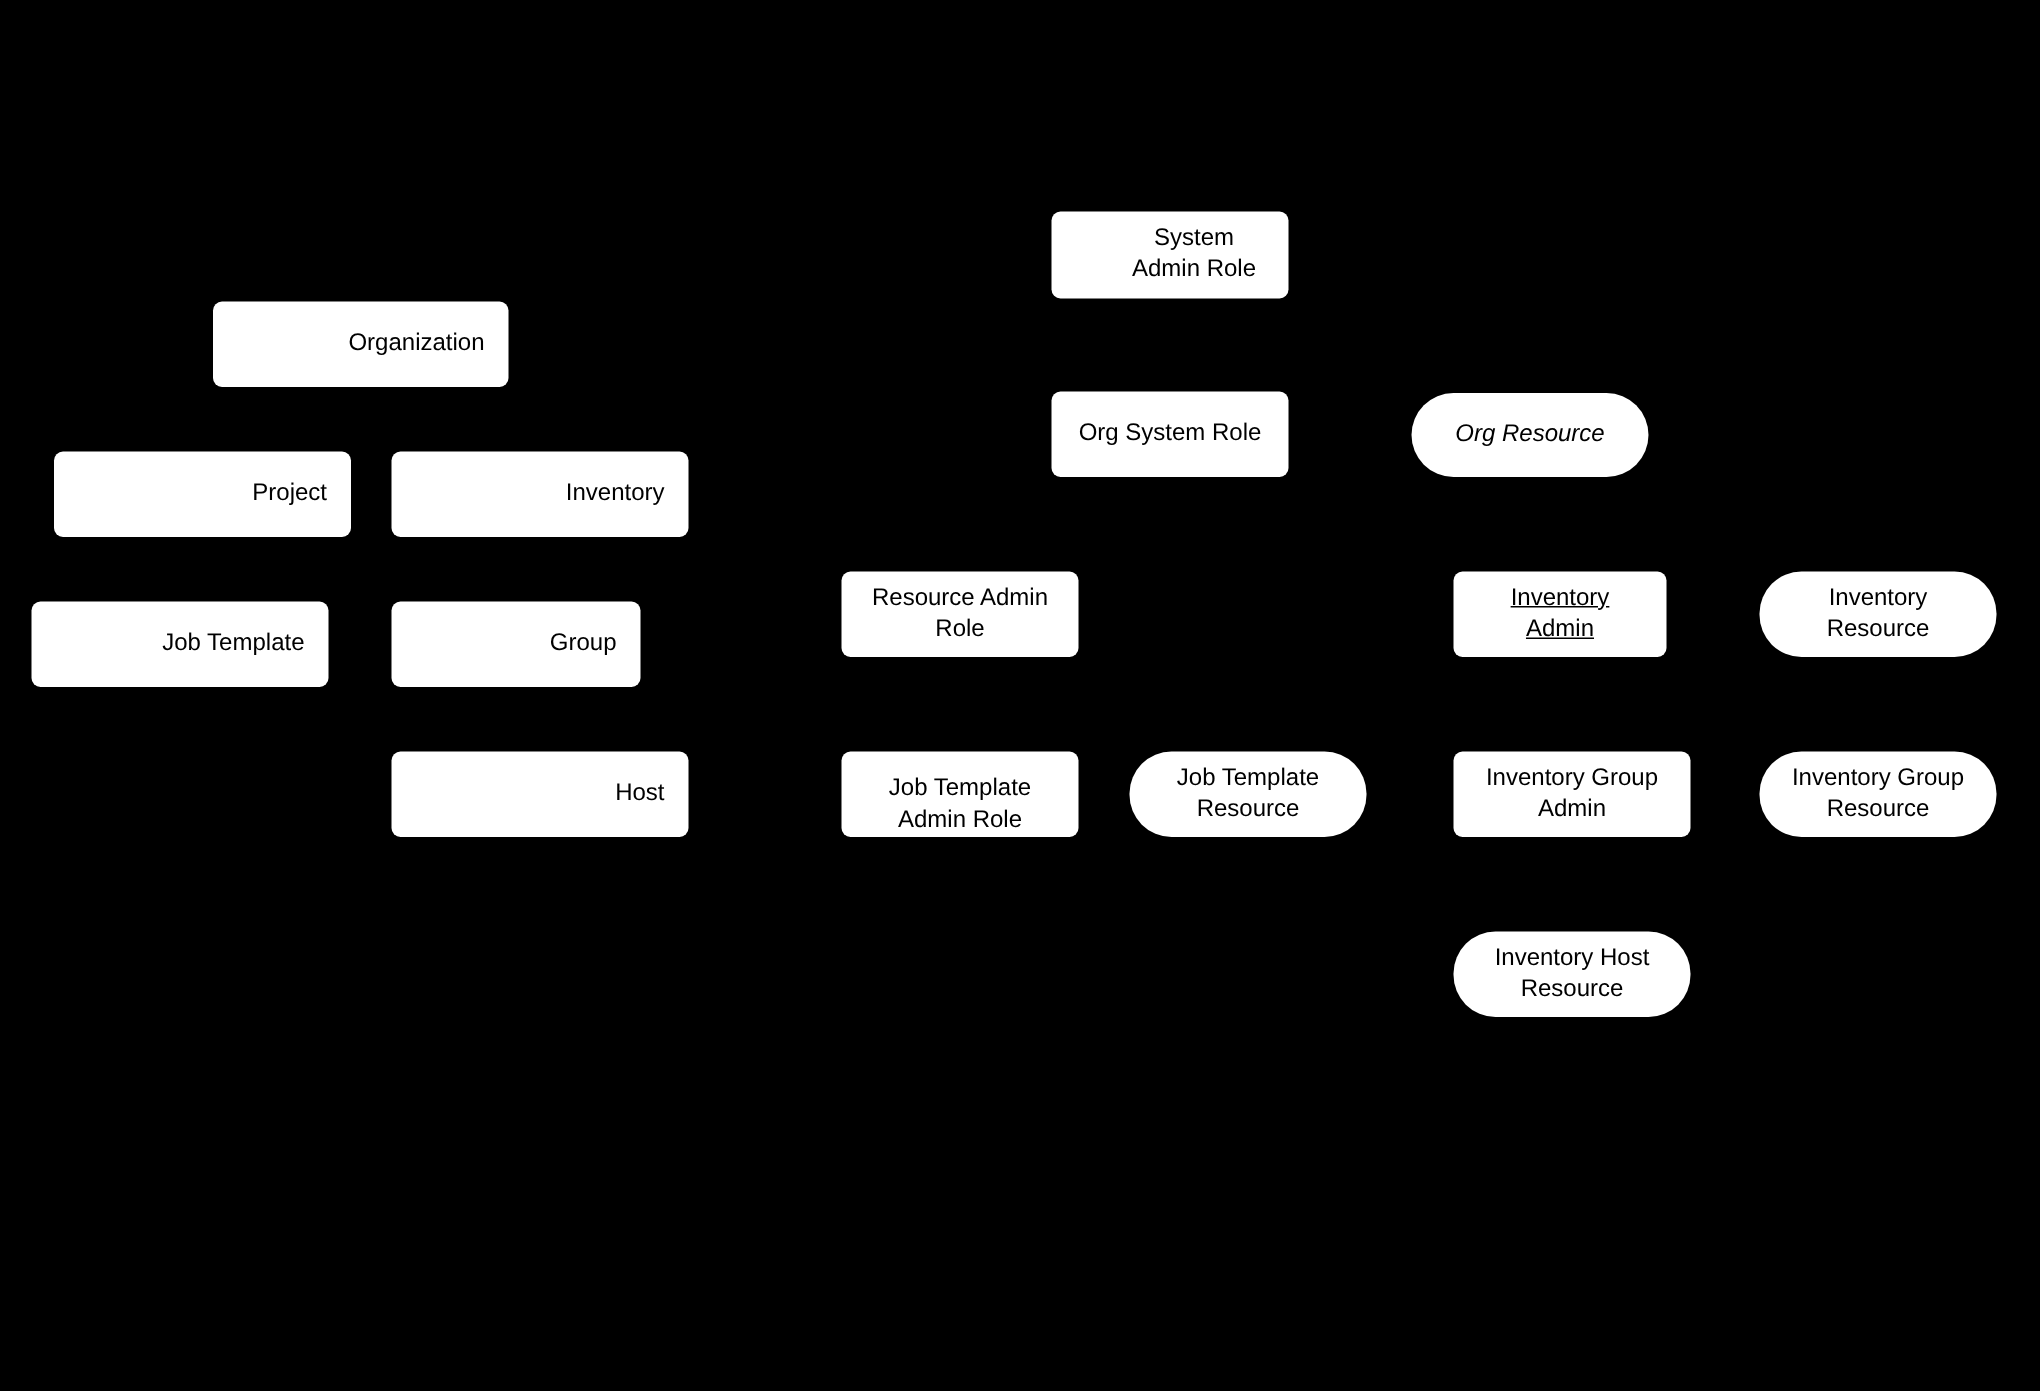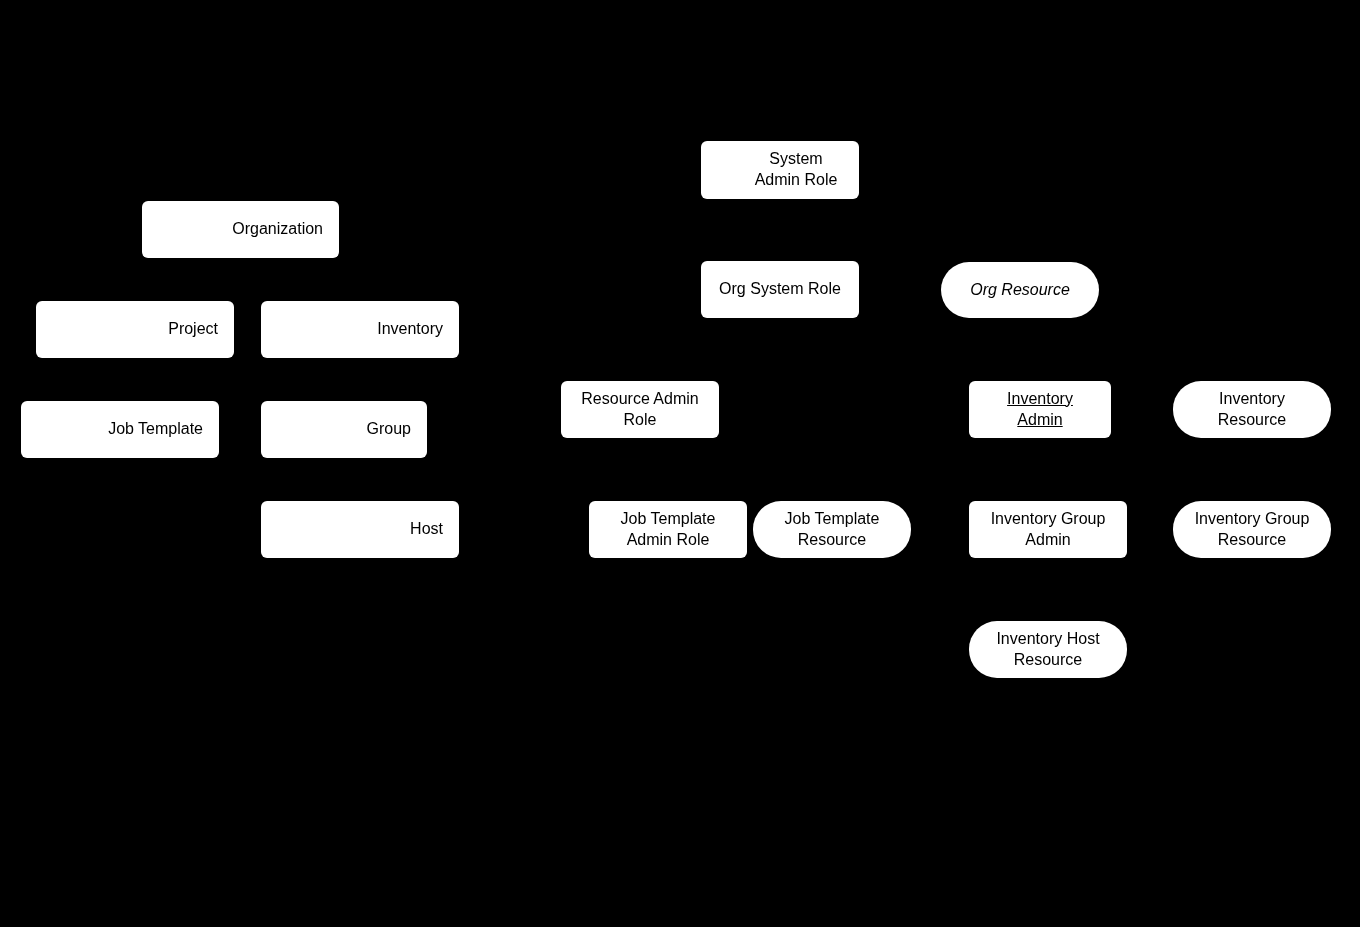--- a/index.html
+++ b/index.html
@@ -52,21 +52,21 @@
   .pos-host                    { left: 261px;  top: 501px; width: 198px; height: 57px; }
 
   
   .pos-system-admin-role       { left: 701px;  top: 141px; width: 158px; height: 58px; padding-left: 46px; }
   .pos-org-admin-role          { left: 701px;  top: 261px; width: 158px; height: 57px; }
   .pos-org-resource            { left: 941px;  top: 262px; width: 158px; height: 56px; font-style: italic; }
   .pos-project-admin-role      { left: 561px;  top: 381px; width: 158px; height: 57px; }
   .pos-project-resource        { left: 753px;  top: 382px; width: 158px; height: 55px; }
   .pos-inventory-admin         { left: 969px;  top: 381px; width: 142px; height: 57px; text-decoration: underline; }
   .pos-inventory-resource      { left: 1173px; top: 381px; width: 158px; height: 57px; }
-  .pos-job-template-admin-role { left: 589px;  top: 501px; width: 158px; height: 57px; }
+  .pos-job-template-admin-role { left: 561px;  top: 501px; width: 158px; height: 57px; align-items: flex-end; }
   .pos-job-template-resource   { left: 753px;  top: 501px; width: 158px; height: 57px; }
   .pos-inventory-group-admin   { left: 969px;  top: 501px; width: 158px; height: 57px; }
   .pos-inventory-group-resource{ left: 1173px; top: 501px; width: 158px; height: 57px; }
   .pos-inventory-host-resource { left: 969px;  top: 621px; width: 158px; height: 57px; align-items: center; }
 </style>
 </head>
 <body>
 
 <div class="canvas">
 

